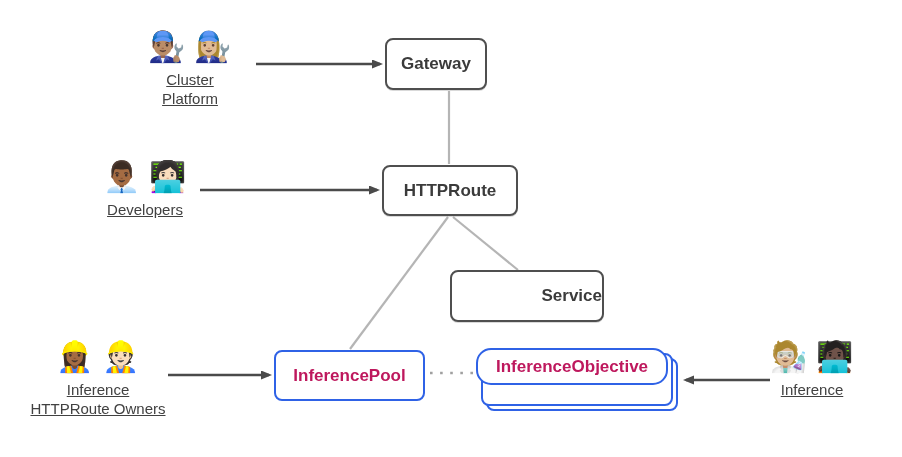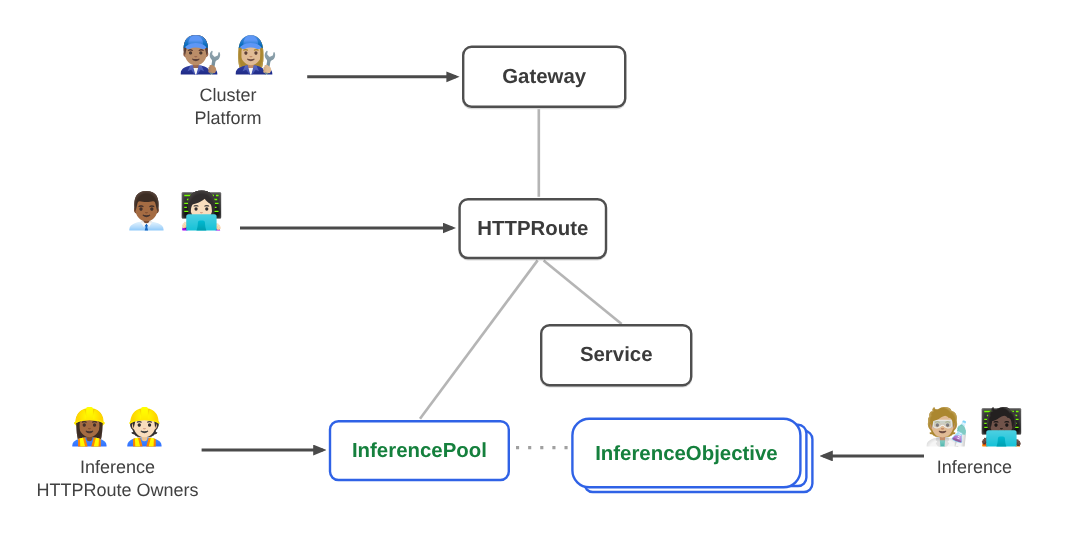--- a/index.html
+++ b/index.html
@@ -29,56 +29,57 @@
     display: flex;
     align-items: center;
     justify-content: center;
     font-size: 17px;
     font-weight: bold;
     color: #3b3b3b;
     box-shadow: 0 1px 0 rgba(0,0,0,0.15);
   }
   .node.blue {
     border-color: #2f62e6;
-    color: #15803d;
+    color: #be185d;
     box-shadow: none;
     align-items: center;
   }
   .stack-layer {
     position: absolute;
     background: #ffffff;
     border: 2.5px solid #2f62e6;
     border-radius: 8px;
   }
 
-  #node-gateway        { left: 385px; top: 38px;  width: 137px; height: 52px; }
-  #node-httproute      { left: 382px; top: 165px; width: 124px; height: 51px; }
-  #node-service        { left: 450px; top: 270px; width: 127px; height: 52px; }
+  #node-gateway        { left: 385px; top: 38px;  width: 102px; height: 52px; }
+  #node-httproute      { left: 382px; top: 165px; width: 136px; height: 51px; }
+  #node-service        { left: 450px; top: 270px; width: 154px; height: 52px; justify-content: flex-end; }
   #node-inference-pool { left: 274px; top: 350px; width: 151px; height: 51px; }
   #objective-layer-2   { left: 486px; top: 358px; width: 192px; height: 53px; }
   #objective-layer-1   { left: 481px; top: 353px; width: 192px; height: 53px; }
-  #node-inference-objective { left: 476px; top: 348px; width: 192px; height: 59px; border-radius: 15px; }
+  #node-inference-objective { left: 476px; top: 348px; width: 192px; height: 37px; border-radius: 15px; }
 
   
   .actor {
     position: absolute;
     text-align: center;
   }
   .actor .emoji {
     display: block;
     font-size: 30px;
     line-height: 40px;
     white-space: nowrap;
   }
   .actor .label {
     display: block;
     margin-top: 4px;
     font-size: 15px;
     line-height: 1.25;
     color: #414141;
+    text-decoration: underline;
   }
   .actor .label span { display: block; }
 
   #actor-cluster-operators          { left: 115px; top: 27px;  width: 150px; }
   #actor-application-developers     { left: 70px;  top: 157px; width: 150px; }
   #actor-inference-platform-owners  { left: 23px;  top: 337px; width: 150px; }
   #actor-inference-workload-owners  { left: 732px; top: 337px; width: 160px; }
 </style>
 </head>
 <body>
@@ -108,20 +109,21 @@
     <span class="emoji">👨🏽‍🔧 👩🏼‍🔧</span>
     <span class="label">
       <span>Cluster</span>
       <span>Platform</span>
     </span>
   </div>
 
   <div class="actor" id="actor-application-developers">
     <span class="emoji">👨🏾‍💼 👩🏻‍💻</span>
     <span class="label">
+      <span>Developers</span>
     </span>
   </div>
 
   <div class="actor" id="actor-inference-platform-owners">
     <span class="emoji">👷🏾‍♀️ 👷🏻</span>
     <span class="label">
       <span>Inference</span>
       <span>HTTPRoute Owners</span>
     </span>
   </div>

